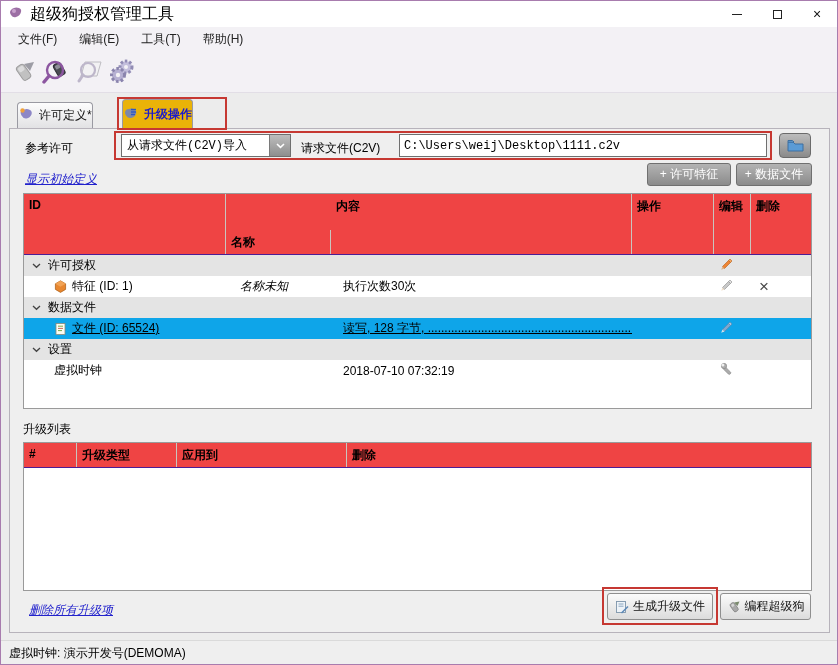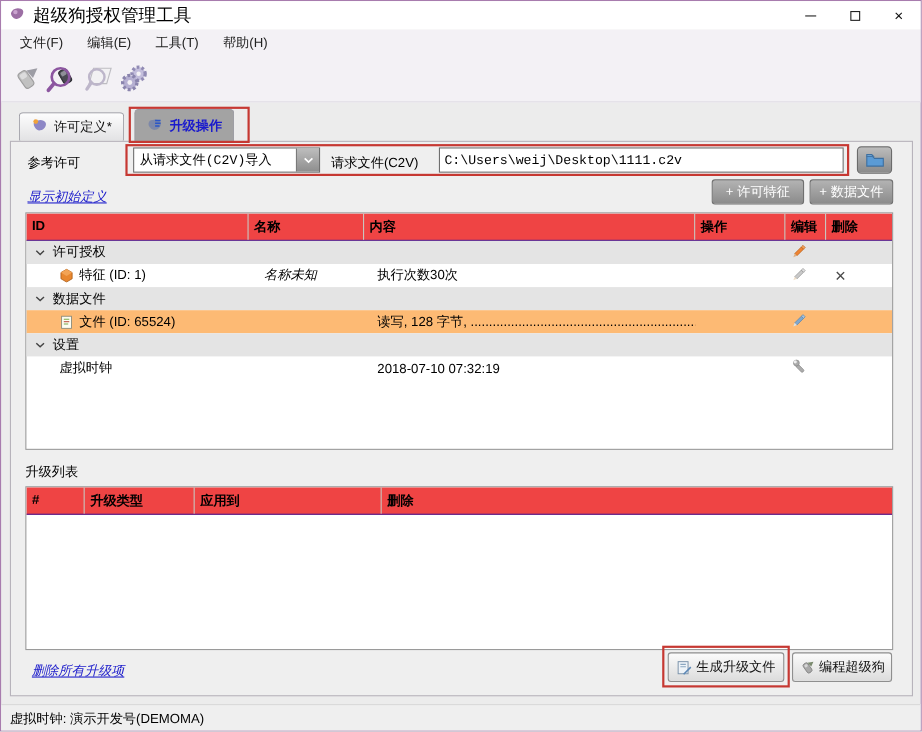--- a/index.html
+++ b/index.html
@@ -20,24 +20,24 @@
   .glyph-close{font-size:14px;color:#111;line-height:1;}
   
   .menubar{position:absolute;left:0;top:26px;right:0;height:24px;background:#f3f1f5;
     display:flex;align-items:center;padding-left:6px;}
   .menu-item{padding:0 11px;line-height:24px;color:#222;}
   
   .toolbar{position:absolute;left:0;top:50px;right:0;height:42px;background:#f3f1f5;
     border-bottom:1px solid #e2dee6;display:flex;align-items:center;padding-left:6px;}
   .tool-btn{width:33px;height:34px;display:flex;align-items:center;justify-content:center;}
   
-  .tab{position:absolute;display:flex;align-items:center;gap:5px;padding:0 10px;
+  .tab{position:absolute;display:flex;align-items:center;gap:5px;padding:0 0;
     border:1px solid #9a9aa2;border-bottom:none;border-radius:4px 4px 0 0;text-align:center;}
   .tab-inactive{left:16px;top:101px;height:26px;background:linear-gradient(#fdfdfd,#e2e2e4);color:#111;}
-  .tab-active{left:121px;top:98px;height:30px;background:#a3a3a3;color:#1a1acd;font-weight:bold;z-index:2;}
+  .tab-active{left:121px;top:98px;height:30px;background:#eab308;color:#1a1acd;font-weight:bold;z-index:2;}
   
   .panel{position:absolute;left:8px;top:127px;width:821px;height:505px;background:#efefef;
     border:1px solid #b7b3bb;}
   .lbl{position:absolute;color:#000;}
   .link{color:#2222cc;text-decoration:underline;cursor:pointer;font-style:italic;}
   
   .combo{position:absolute;left:120px;top:133px;width:170px;height:23px;background:#fff;
     border:1px solid #6f6f6f;display:flex;align-items:center;}
   .combo-text{flex:1;padding-left:5px;font-family:"Liberation Mono","DejaVu Sans Mono",monospace;font-size:12px;white-space:nowrap;overflow:hidden;}
   .combo-arrow{width:21px;height:21px;background:linear-gradient(#bdbdbd,#8e8e8e);
@@ -50,21 +50,21 @@
   
   .gray-btn{position:absolute;top:162px;height:23px;border:1px solid #707070;border-radius:3px;
     background:linear-gradient(#b3b3b3,#8b8b8b);color:#fff;display:flex;align-items:center;justify-content:center;font-size:12px;}
   
   .grid{position:absolute;background:#fff;border:1px solid #9a9a9a;overflow:hidden;}
   .grid-head{display:flex;background:#ef4444;border-bottom:1px solid #4c1d95;font-weight:bold;}
   .grid-head .hcell{padding:4px 0 3px 5px;border-right:1px solid #c9c5bf;white-space:nowrap;overflow:hidden;}
   .grid-head .hcell:last-child{border-right:none;}
   .trow{display:flex;align-items:flex-end;height:21px;}
   .trow-group{background:#e4e4e4;}
-  .trow-green{background:#fdba74;}
+  .trow-green{background:#0ea5e9;text-decoration:underline;}
   .tcell{height:21px;display:flex;align-items:center;white-space:nowrap;overflow:hidden;}
   .c-id{width:202px;}
   .c-name{width:105px;padding-left:14px;}
   .c-content{width:301px;padding-left:12px;}
   .c-op{width:82px;}
   .c-edit{width:37px;padding-left:6px;}
   .c-del{width:60px;padding-left:8px;}
   .chev{margin-left:8px;margin-right:7px;display:inline-flex;}
   .indent{width:30px;flex:0 0 30px;}
   .row-icon{margin-right:5px;display:inline-flex;}
@@ -204,21 +204,21 @@
   </span>
 
   <span class="lbl link" style="left:24px;top:170px;">显示初始定义</span>
 
   <span class="gray-btn" style="left:646px;width:84px;">+ 许可特征</span>
   <span class="gray-btn" style="left:735px;width:76px;">+ 数据文件</span>
 
   <div class="grid" style="left:22px;top:192px;width:789px;height:216px;">
     <div class="grid-head">
       <span class="hcell c-id">ID</span>
-      <span class="hcell c-name" style="padding-left:5px;">名称</span>
+      <span class="hcell c-name" style="padding-left:5px;margin-top:36px;">名称</span>
       <span class="hcell c-content" style="padding-left:5px;">内容</span>
       <span class="hcell c-op">操作</span>
       <span class="hcell c-edit" style="padding-left:5px;">编辑</span>
       <span class="hcell c-del" style="padding-left:5px;">删除</span>
     </div>
 
     <div class="trow trow-group">
       <span class="tcell c-id">
         <span class="chev">
             <svg width="9" height="6" viewBox="0 0 9 6">

